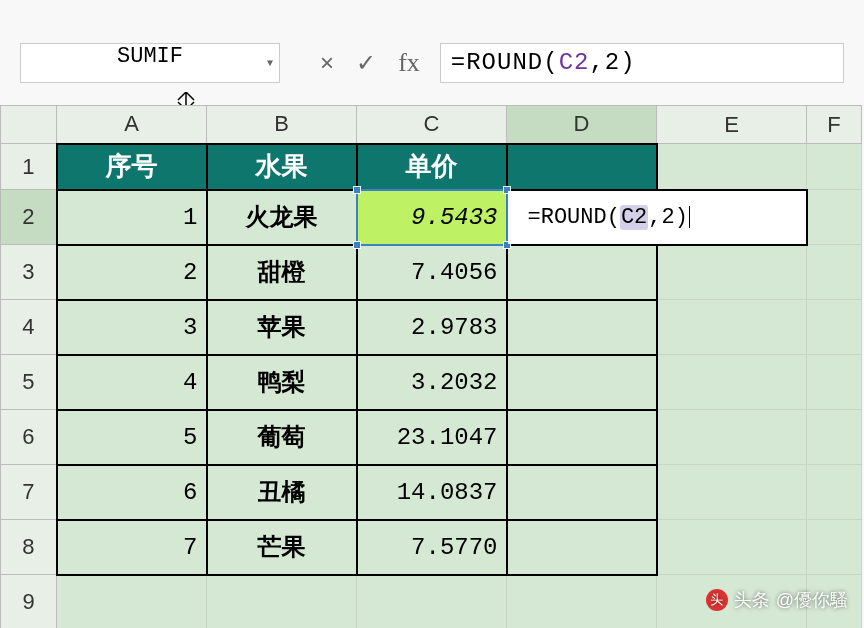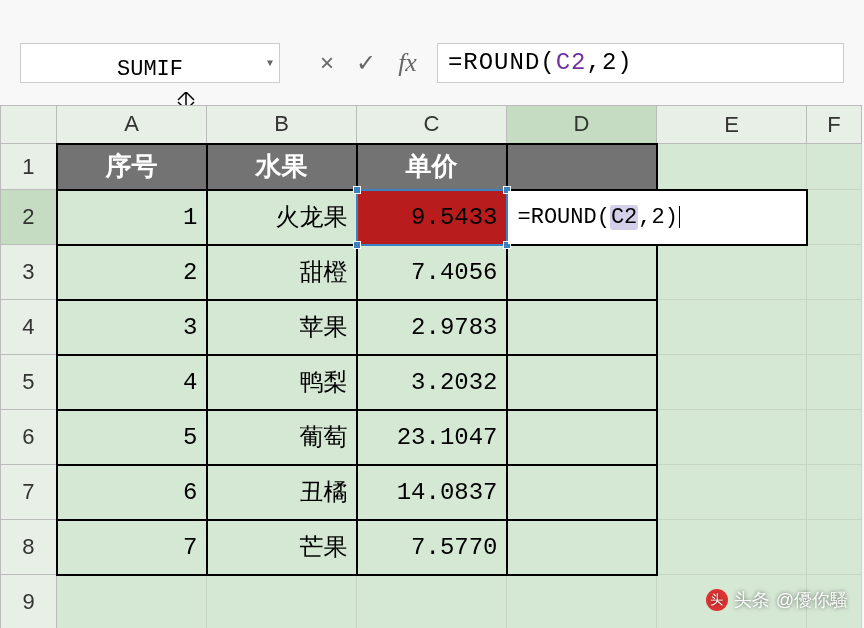--- a/index.html
+++ b/index.html
@@ -22,21 +22,21 @@
     padding: 0 20px;
     gap: 20px;
     background: #f8f8f8;
   }
   .name-box {
     width: 260px;
     height: 40px;
     background: #fff;
     border: 1px solid #ccc;
     display: flex;
-    align-items: flex-end;
+    align-items: flex-start;
     justify-content: center;
     position: relative;
     font-size: 22px;
     font-family: "Courier New", monospace;
   }
   .name-box .drop {
     position: absolute;
     right: 6px;
     top: 50%;
     transform: translateY(-50%);
@@ -45,21 +45,21 @@
   }
   .fb-icons {
     display: flex;
     align-items: center;
     gap: 22px;
     font-size: 24px;
     color: #666;
     margin-left: 20px;
   }
   .fb-icons span { cursor: pointer; }
-  .fx-icon { font-style: italic; font-family: "Times New Roman"; font-size: 26px; }
+  .fx-icon { font-family: "Times New Roman"; font-size: 26px; }
   .formula-input {
     flex: 1;
     height: 40px;
     background: #fff;
     border: 1px solid #ccc;
     padding: 0 10px;
     font-size: 24px;
     font-family: "Courier New", "SimSun", monospace;
     display: flex;
     align-items: center;
@@ -109,43 +109,44 @@
     text-align: center;
     font-size: 22px;
     color: #333;
     width: 56px;
   }
   .rowhdr.active-row { background: #c5dcc3; }
   tr.rdata td { height: 55px; }
   tr.rhead td { height: 46px; }
 
   td.green-head {
-    background: #737373;
+    background: #0f766e;
     color: #fff;
     font-size: 26px;
     font-weight: bold;
     text-align: center;
     border: 2px solid #000 !important;
   }
   td.cell {
     background: #d5e8d4;
     font-size: 24px;
     padding: 0 8px;
     border: 2px solid #000 !important;
     font-family: "SimSun","Courier New", monospace;
   }
   td.cell.num { text-align: right; }
-  td.cell.txt { text-align: right; }
+  td.cell.txt { text-align: center; font-weight: bold; }
   td.empty-outer {
     background: #d5e8d4;
     border: 1px solid #c7d6c4 !important;
   }
   td.cell.selected-cell {
-    background: #b91c1c;
-    position: relative;
+    background: #bef264;
+    position: relative;
+    font-style: italic;
   }
   .sel-box {
     position: absolute;
     left: -2px; right: -2px; top: -2px; bottom: -2px;
     border: 2px solid #3b82c4;
     pointer-events: none;
   }
   .sel-handle {
     position: absolute;
     width: 8px; height: 8px;
@@ -156,21 +157,21 @@
   .sh-tr { right:-5px; top:-5px; }
   .sh-bl { left:-5px; bottom:-5px; }
   .sh-br { right:-5px; bottom:-5px; }
 
   td.editing-cell {
     background: #fff !important;
     border: 2px solid #000 !important;
     position: relative;
     font-size: 22px;
     font-family: "Courier New","SimSun", monospace;
-    padding: 0 10px;
+    padding: 0 20px;
     white-space: nowrap;
   }
   .editing-text .ref-highlight {
     background: #d4d0ea;
     border-radius: 3px;
     padding: 0 1px;
   }
   .text-cursor {
     display:inline-block;
     width:1px; height:22px;

